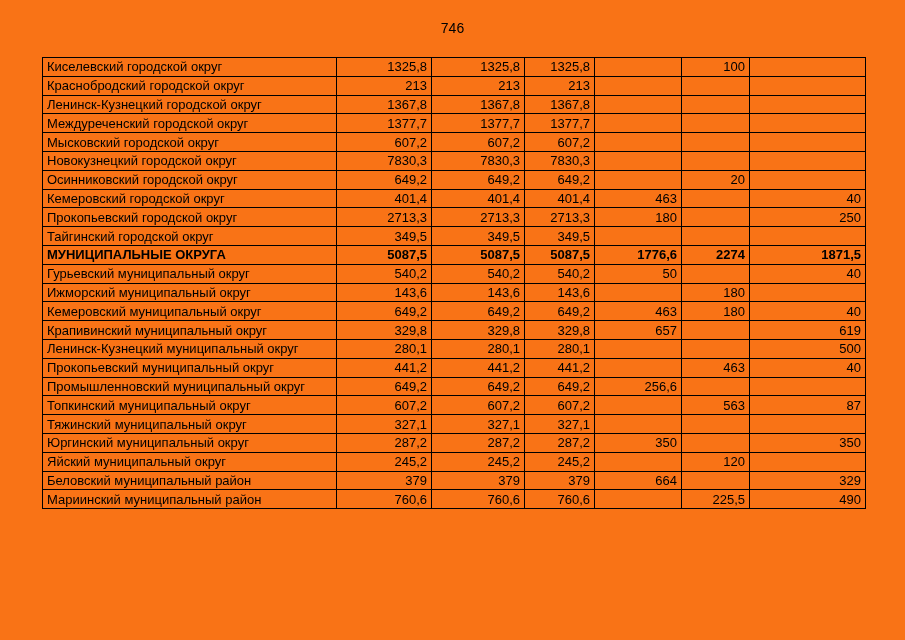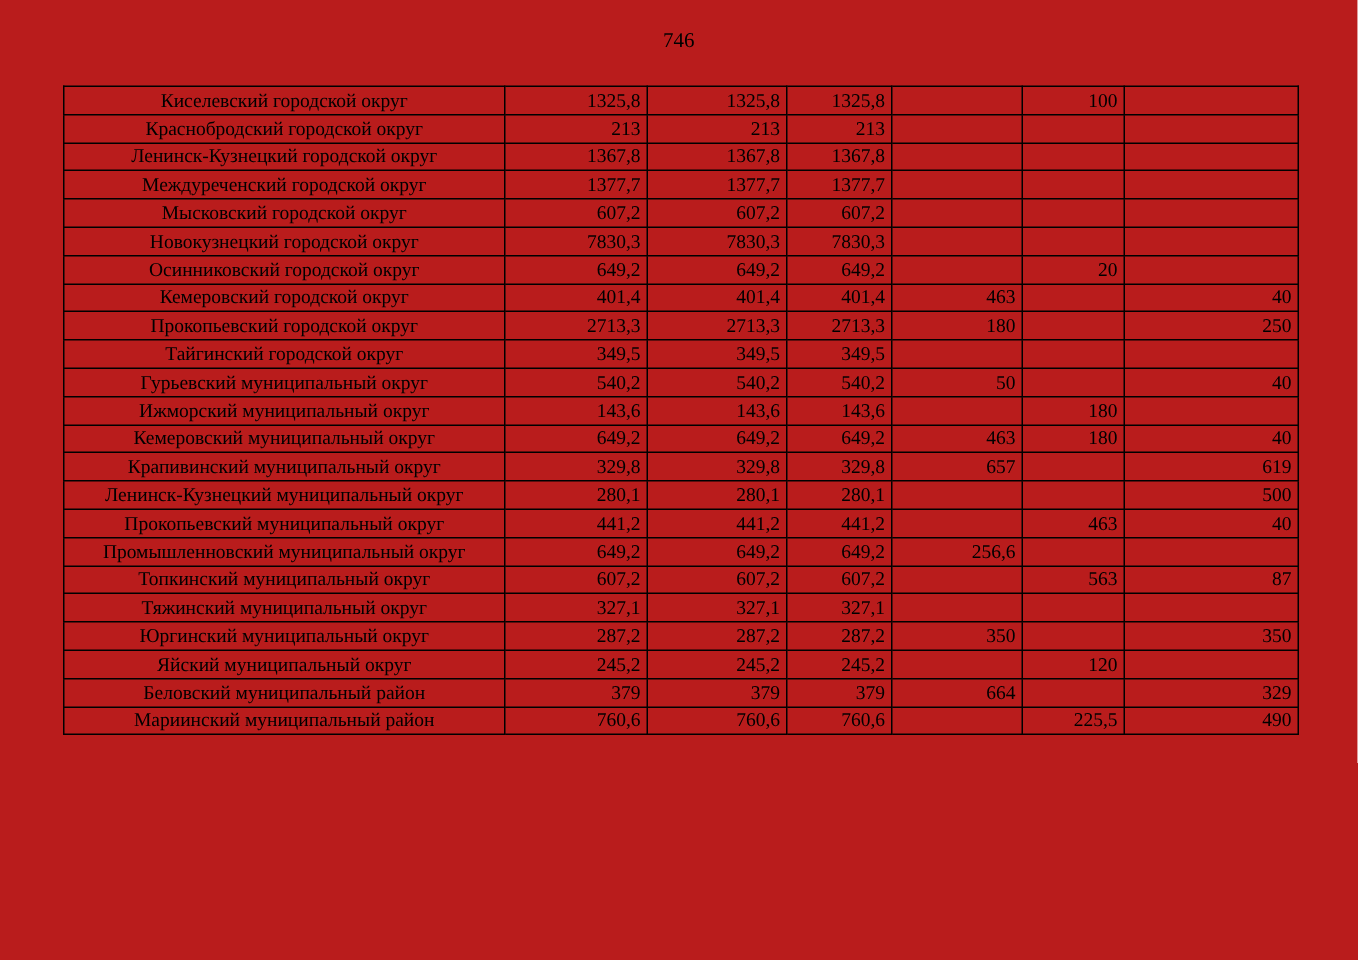--- a/index.html
+++ b/index.html
@@ -4,22 +4,22 @@
 <style>
   html, body {
     margin: 0;
     padding: 0;
     background: #ffffff;
   }
   .page {
     position: relative;
     width: 905px;
     height: 640px;
-    background: #b91c1c;
-    font-family: Liberation Serif, serif;
+    background: #f97316;
+    font-family: Liberation Sans, sans-serif;
     color: #000000;
     overflow: hidden;
   }
   .page-number {
     position: absolute;
     top: 20px;
     left: 0;
     width: 100%;
     text-align: center;
     font-size: 14px;
@@ -35,21 +35,21 @@
   }
   table.doc-table td {
     border: 1px solid #000000;
     height: 17.8px;
     padding: 0 4px;
     overflow: hidden;
     white-space: nowrap;
     vertical-align: middle;
   }
   td.name-cell {
-    text-align: center;
+    text-align: left;
     padding-left: 3px;
   }
   td.num-cell {
     text-align: right;
     padding-right: 5px;
   }
   tr.bold td {
     font-weight: bold;
   }
 </style>
@@ -153,20 +153,29 @@
         </tr>
         <tr>
           <td class="name-cell">Тайгинский городской округ</td>
           <td class="num-cell">349,5</td>
           <td class="num-cell">349,5</td>
           <td class="num-cell">349,5</td>
           <td class="num-cell"></td>
           <td class="num-cell"></td>
           <td class="num-cell"></td>
         </tr>
+        <tr class="bold">
+          <td class="name-cell">МУНИЦИПАЛЬНЫЕ ОКРУГА</td>
+          <td class="num-cell">5087,5</td>
+          <td class="num-cell">5087,5</td>
+          <td class="num-cell">5087,5</td>
+          <td class="num-cell">1776,6</td>
+          <td class="num-cell">2274</td>
+          <td class="num-cell">1871,5</td>
+        </tr>
         <tr>
           <td class="name-cell">Гурьевский муниципальный округ</td>
           <td class="num-cell">540,2</td>
           <td class="num-cell">540,2</td>
           <td class="num-cell">540,2</td>
           <td class="num-cell">50</td>
           <td class="num-cell"></td>
           <td class="num-cell">40</td>
         </tr>
         <tr>

